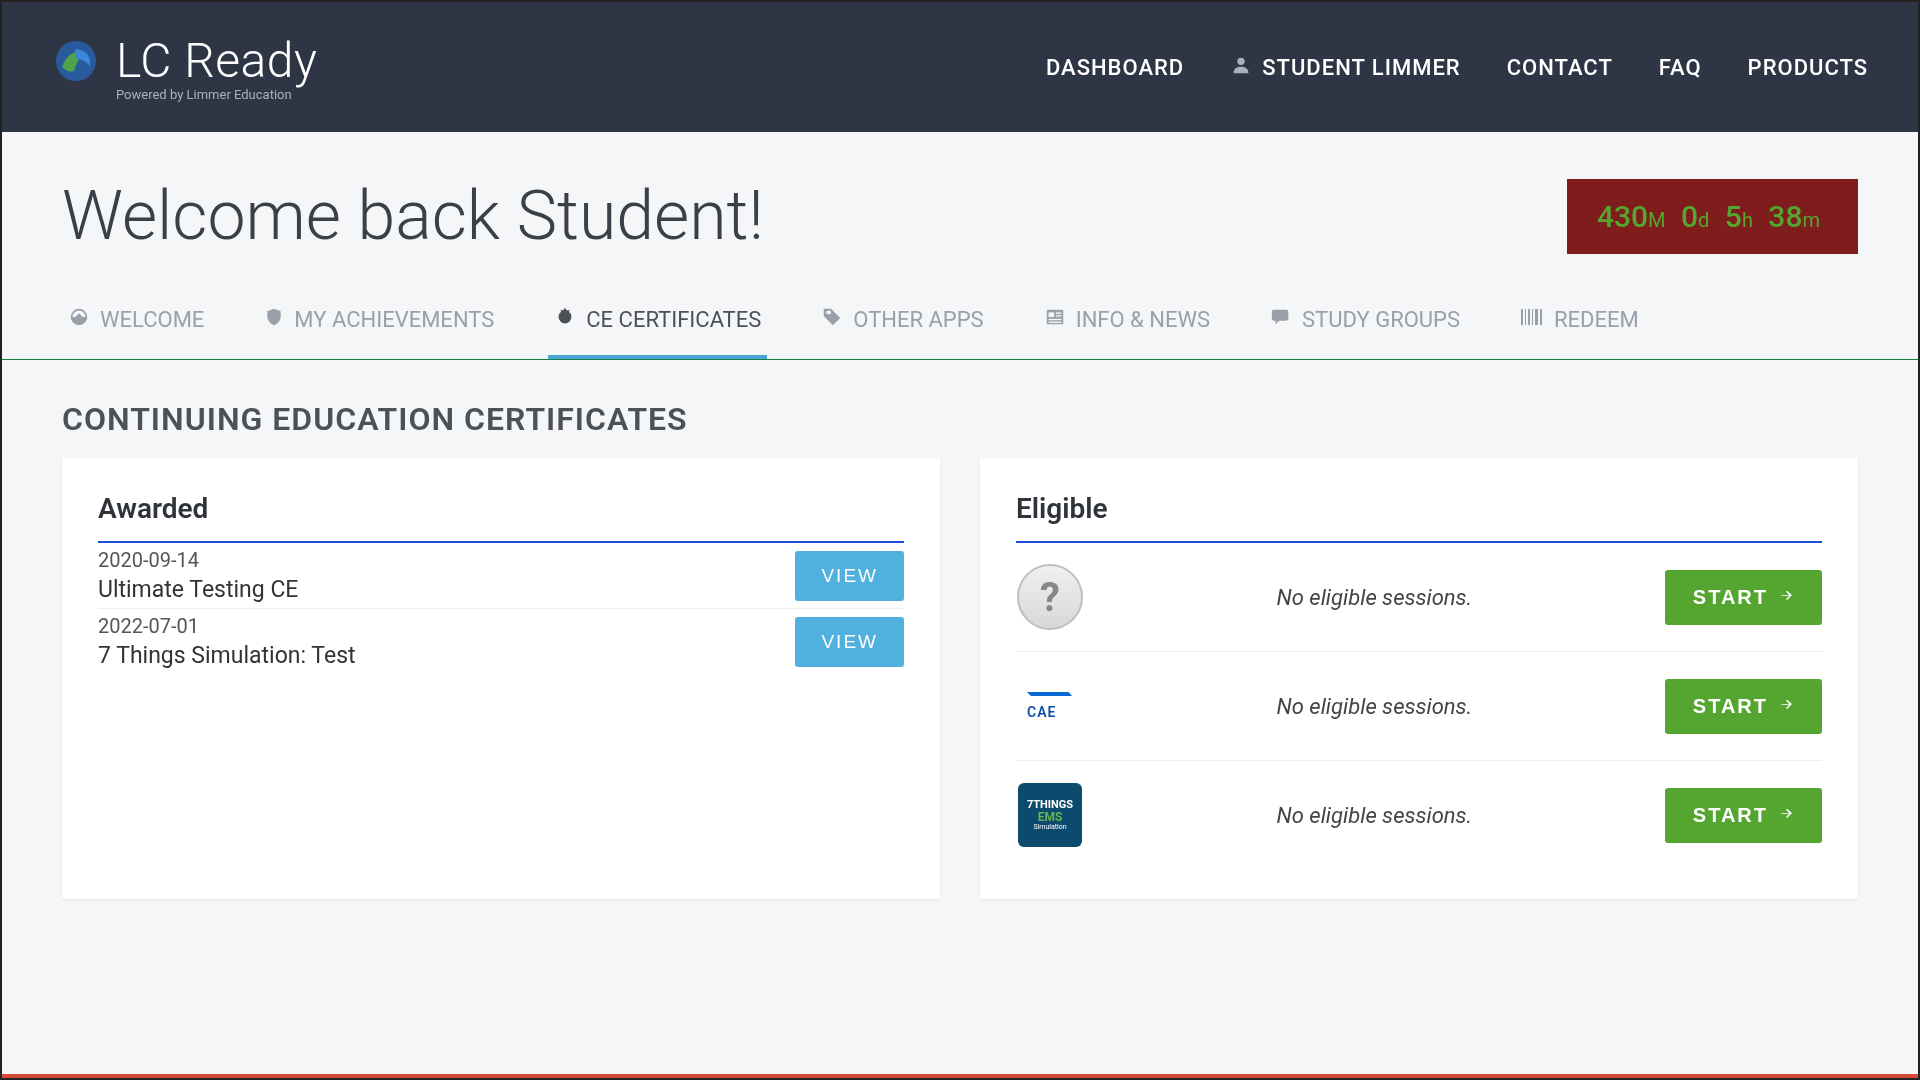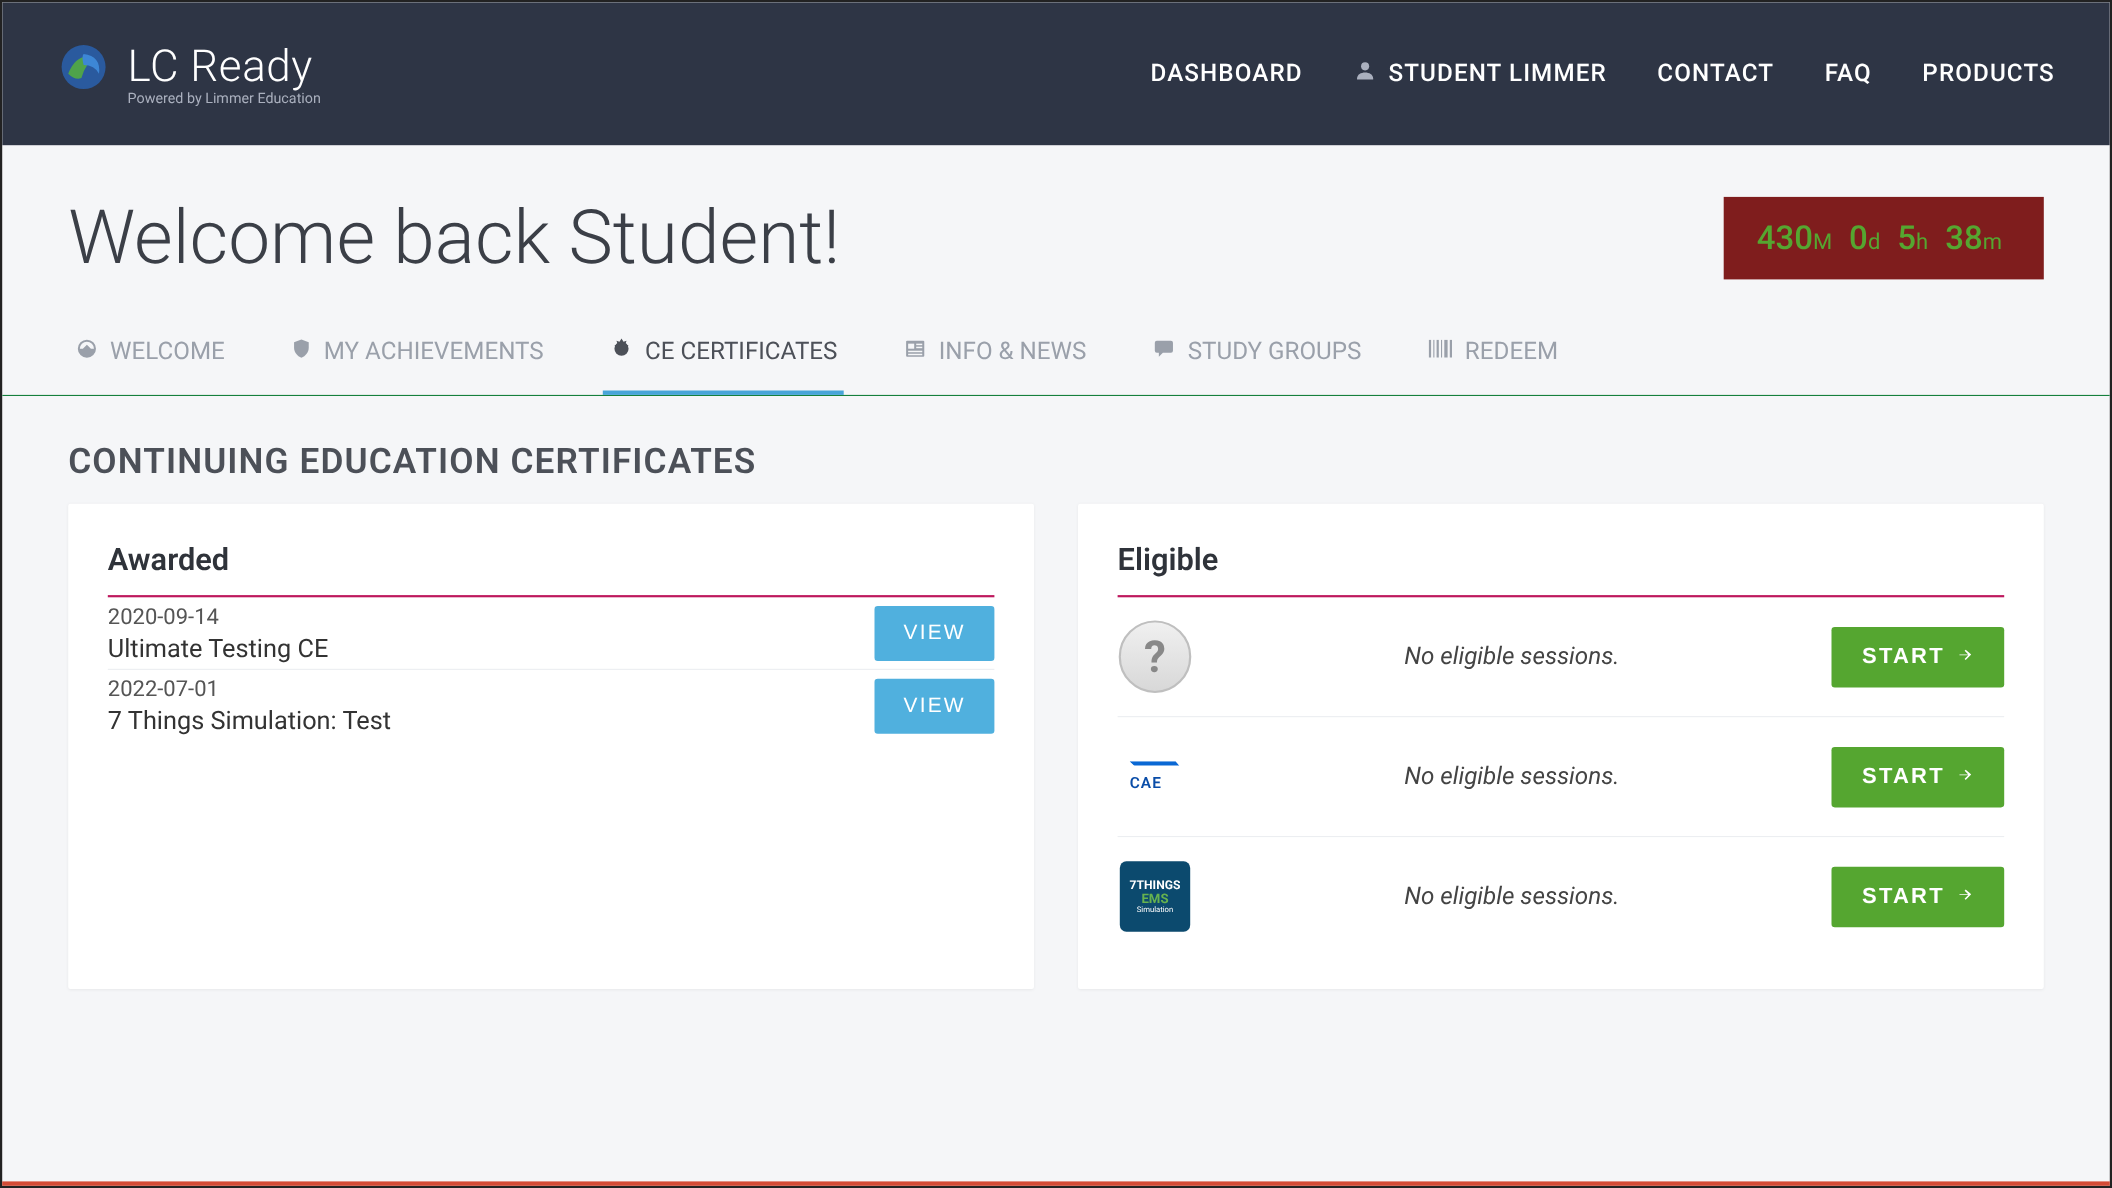--- a/index.html
+++ b/index.html
@@ -29,21 +29,21 @@
   display: flex;
   align-items: center;
 }
 .logo-icon {
   width: 48px;
   height: 48px;
   margin-right: 16px;
 }
 .logo-text {
   color: #fff;
-  font-size: 40px;
+  font-size: 48px;
   font-weight: 300;
   letter-spacing: 0.5px;
 }
 .logo-sub {
   color: #aab0be;
   font-size: 13px;
   margin-left: 64px;
   margin-top: -2px;
 }
 .nav {
@@ -126,21 +126,21 @@
   flex: 1;
   padding: 34px 36px 30px 36px;
 }
 .card-left { max-width: 890px; }
 .card-right { max-width: 890px; }
 .card-title {
   font-size: 28px;
   font-weight: 600;
   color: #2f333a;
   padding-bottom: 16px;
-  border-bottom: 2px solid #be185d;
+  border-bottom: 2px solid #1d4ed8;
   margin-bottom: 0;
 }
 
 .awarded-row {
   display: flex;
   justify-content: space-between;
   align-items: center;
   padding: 5px 0;
   border-bottom: 1px solid #eceef1;
 }
@@ -295,20 +295,29 @@
     <span>MY ACHIEVEMENTS</span>
   </div>
   <div class="tab active">
     <span class="tab-icon">
       <svg width="22" height="22" viewBox="0 0 24 24" fill="#4c5058">
           <circle cx="12" cy="12" r="7"></circle>
           <path d="M12 2l2 3 3-1-1 3 3 2-3 2 1 3-3-1-2 3-2-3-3 1 1-3-3-2 3-2-1-3 3 1z" fill="#4c5058"></path>
         </svg>
     </span>
     <span>CE CERTIFICATES</span>
+  </div>
+  <div class="tab">
+    <span class="tab-icon">
+      <svg width="22" height="22" viewBox="0 0 24 24" fill="#9aa0aa">
+          <path d="M3 3h8l10 10-8 8L3 11zM7 7a2 2 0 100-0.01z"></path>
+          <circle cx="7" cy="7" r="1.5" fill="#f5f6f8"></circle>
+        </svg>
+    </span>
+    <span>OTHER APPS</span>
   </div>
   <div class="tab">
     <span class="tab-icon">
       <svg width="22" height="22" viewBox="0 0 24 24" fill="#9aa0aa">
           <rect x="3" y="4" width="18" height="16" rx="1"></rect>
           <rect x="5" y="7" width="6" height="5" fill="#f5f6f8"></rect>
           <rect x="13" y="7" width="6" height="1.5" fill="#f5f6f8"></rect>
           <rect x="13" y="10" width="6" height="1.5" fill="#f5f6f8"></rect>
           <rect x="5" y="14" width="14" height="1.5" fill="#f5f6f8"></rect>
           <rect x="5" y="17" width="14" height="1.5" fill="#f5f6f8"></rect>

